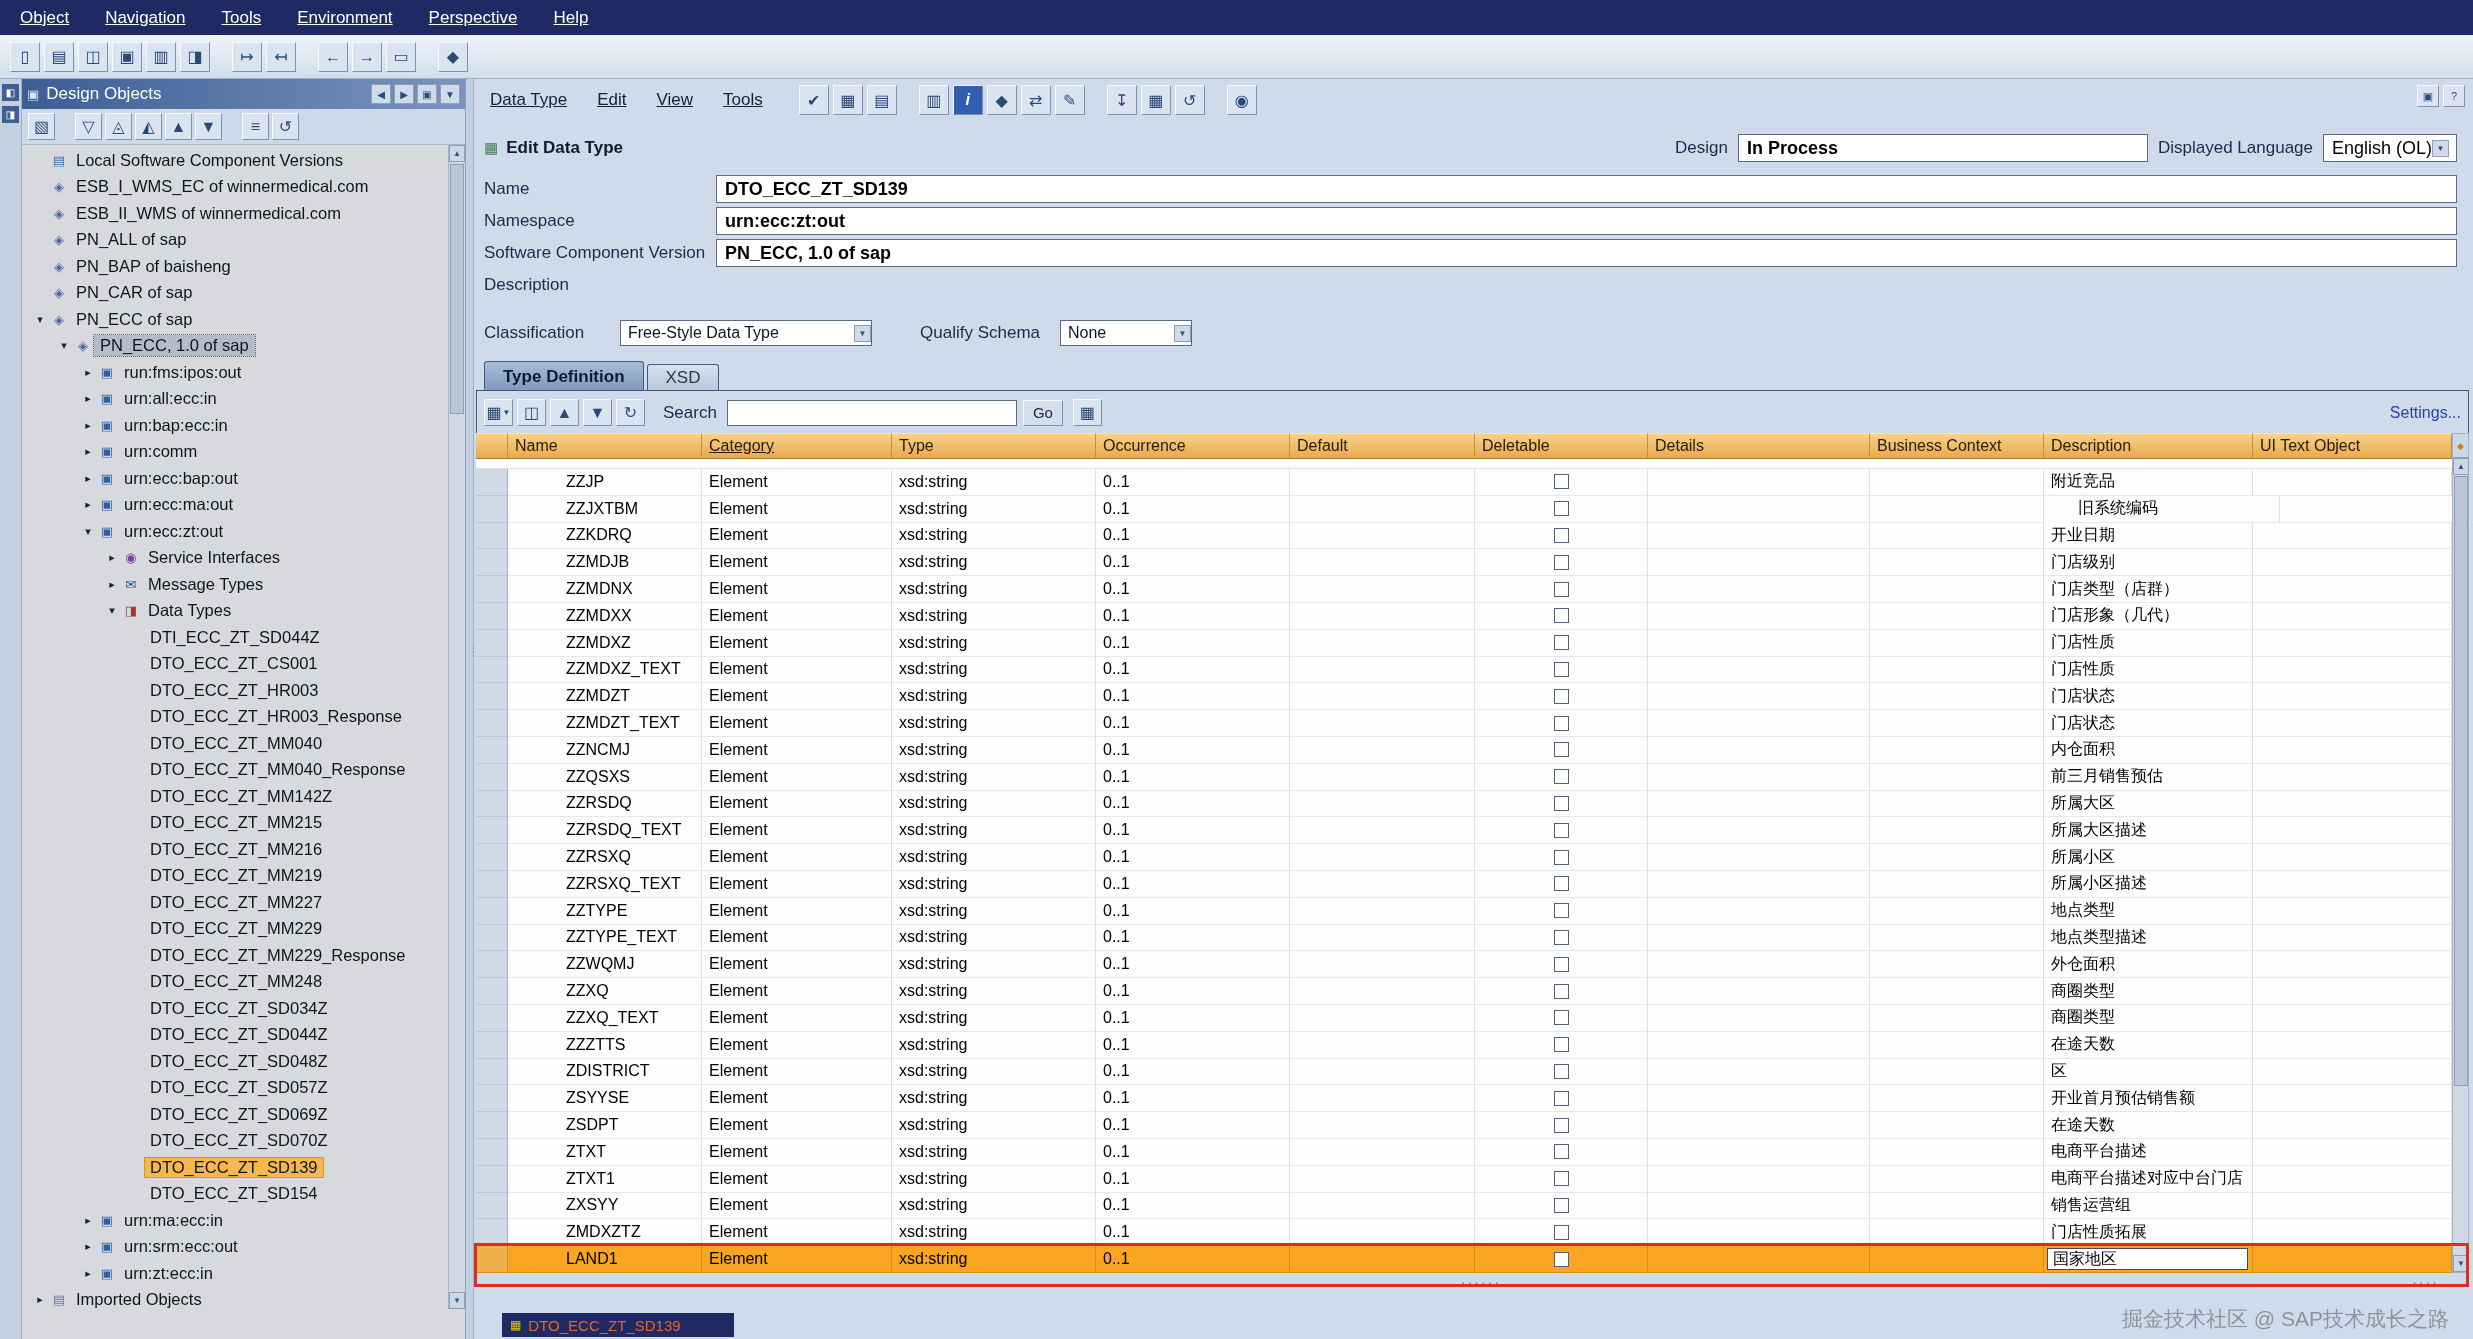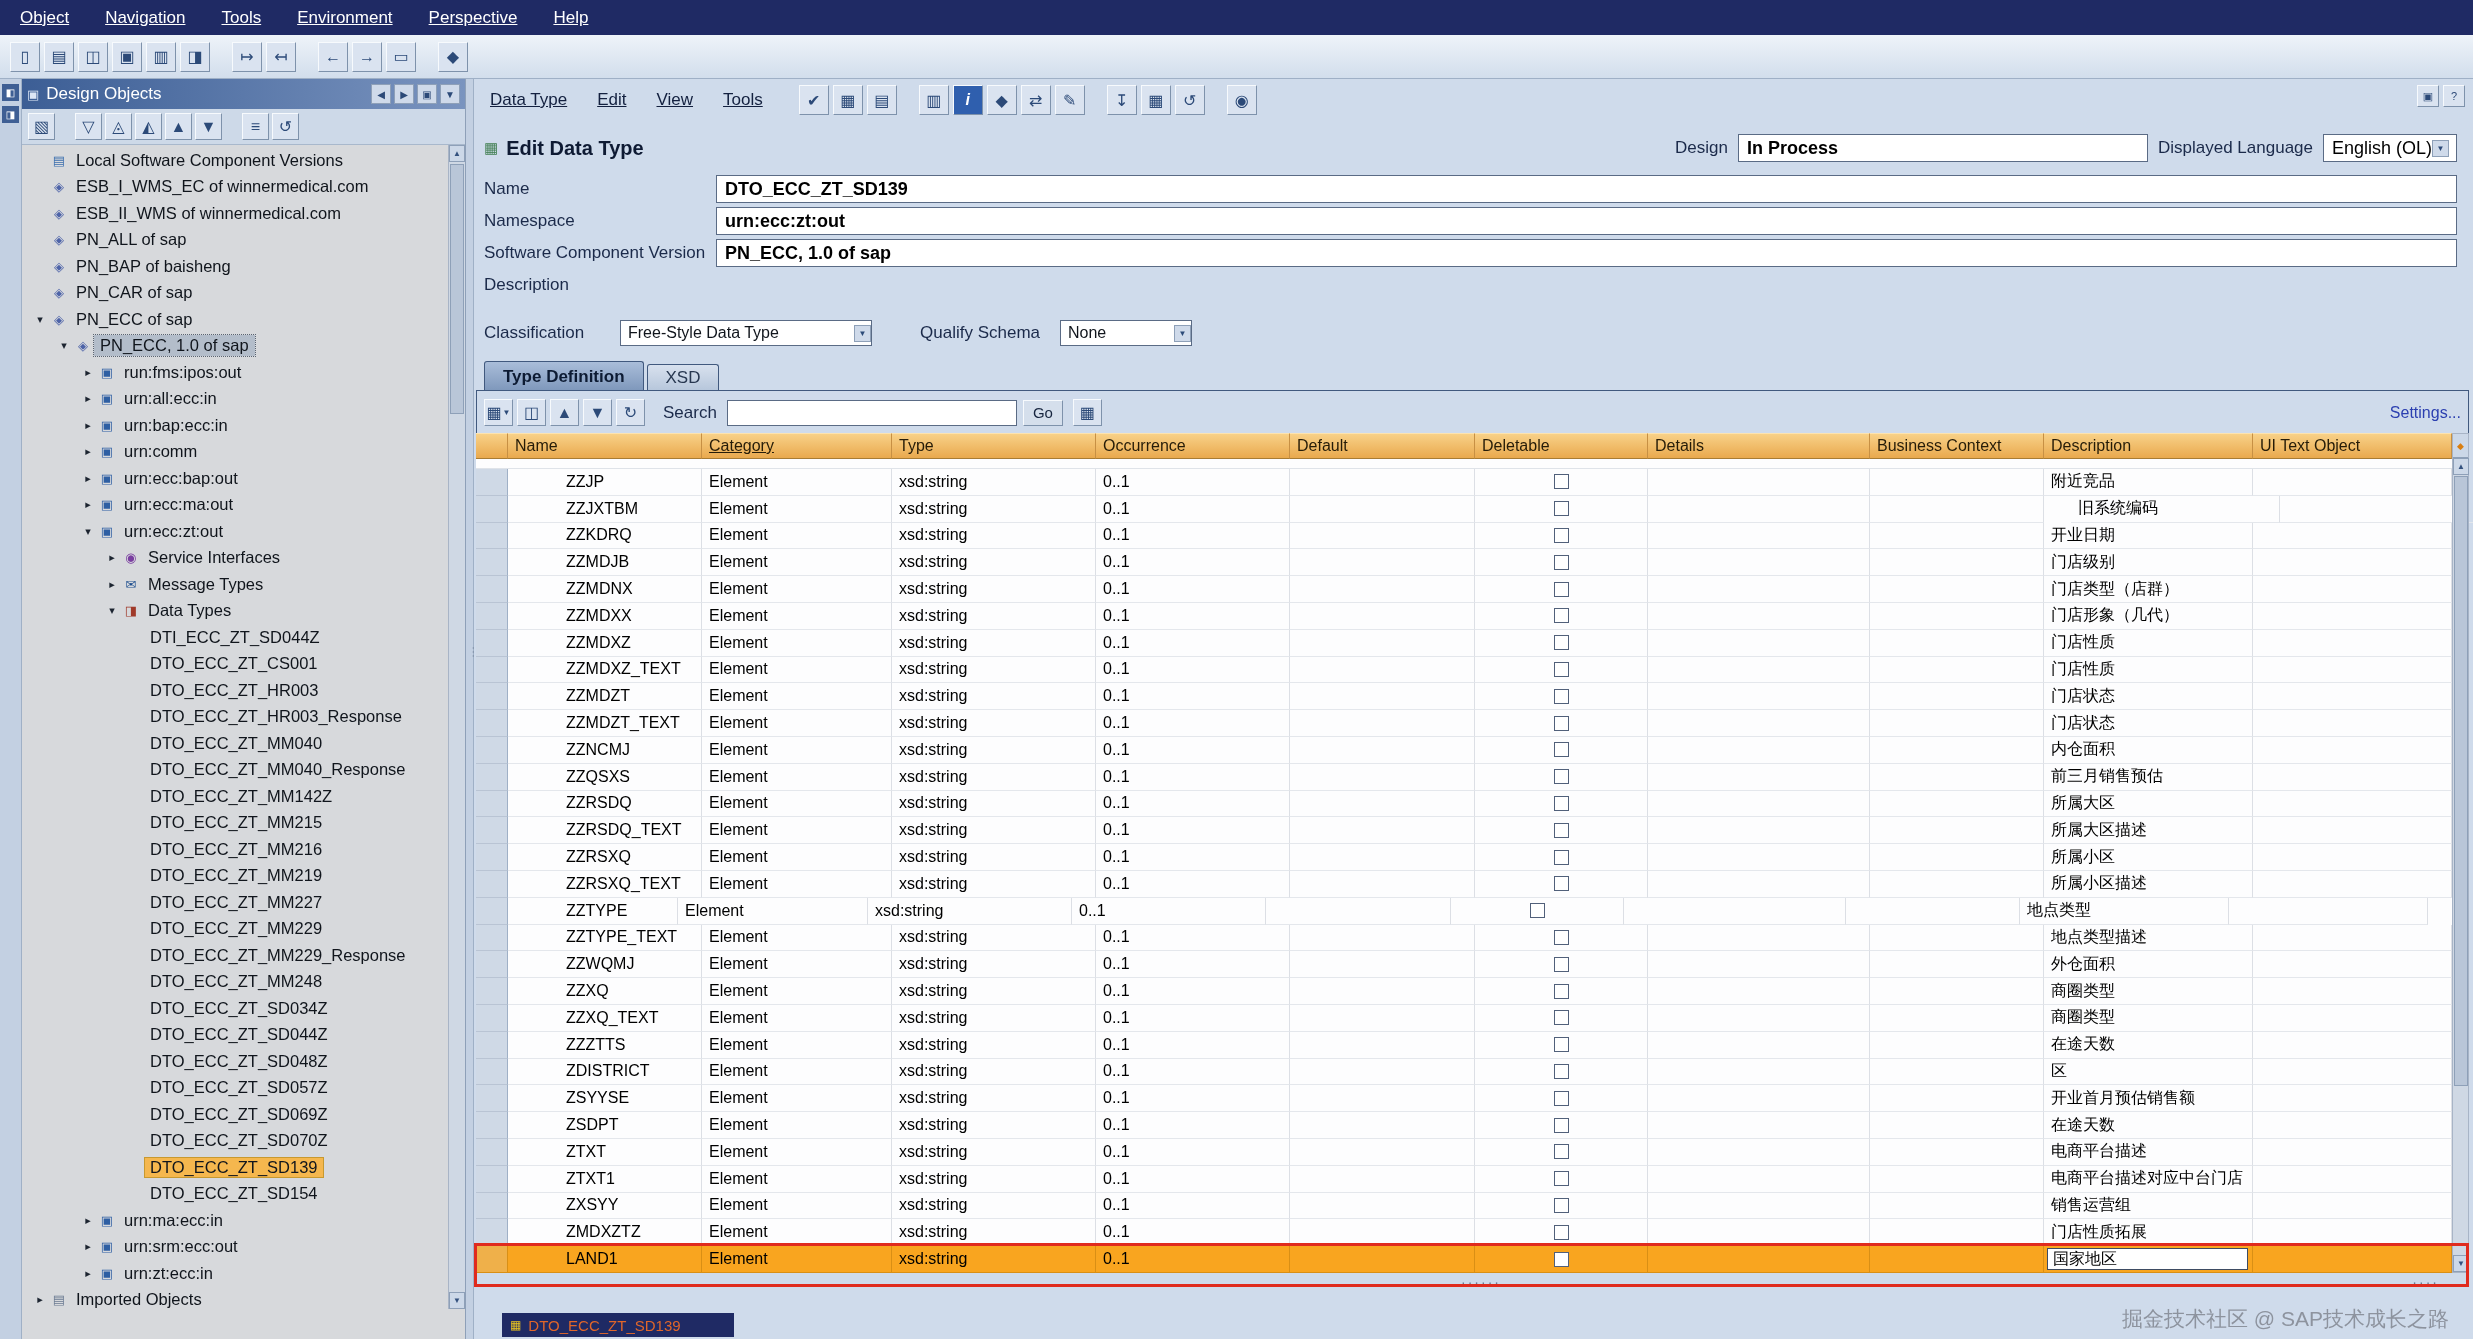--- a/index.html
+++ b/index.html
@@ -58,21 +58,21 @@
   
   .editor { flex:1; position:relative; background:#cfdbeb; }
   .e-menubar { position:absolute; top:0; left:0; right:0; height:42px; display:flex; align-items:center; gap:30px; padding-left:16px; }
   .e-menubar .menu-item { color:#13203f; font-size:17px; text-decoration:underline; white-space:nowrap; }
   .e-menubar .icons { display:flex; gap:4px; align-items:center; margin-left:6px; }
   .e-corner { position:absolute; top:6px; right:8px; display:flex; gap:4px; }
   .e-corner .tbtn { width:22px; height:22px; font-size:11px; }
 
   .e-header { position:absolute; top:54px; left:10px; right:16px; height:30px; display:flex; align-items:center; }
   .e-header .hicon { font-size:15px; color:#3f7d4f; margin-right:8px; }
-  .e-header .htitle { font-weight:bold; font-size:20px; color:#0e1a33; }
+  .e-header .htitle { font-weight:bold; font-size:17px; color:#0e1a33; }
   .flabel { font-size:17px; color:#1b2a4a; white-space:nowrap; }
   .vbox { background:#fff; border:1px solid #5a6b85; height:28px; display:flex; align-items:center; padding:0 8px; font-size:18px; font-weight:bold; color:#000; white-space:nowrap; overflow:hidden; }
   .e-header .status-box { width:410px; margin:0 10px; }
   .e-header .lang-box { width:134px; margin-left:10px; font-weight:normal; justify-content:space-between; }
   .ddbtn { width:17px; height:17px; background:#cfdaea; border:1px solid #8ea0b8; font-size:8px; display:flex; align-items:center; justify-content:center; color:#2c4a78; flex:none; }
 
   .field-row { position:absolute; left:10px; right:16px; height:28px; display:flex; align-items:center; }
   .field-row .flabel { width:232px; flex:none; }
   .field-row .vbox { flex:1; }
 
@@ -845,21 +845,21 @@
           <div class="td center" data-name="cell-deletable" style="width: 173px;">
             <div class="cb" data-name="deletable-checkbox"></div>
           </div>
           <div class="td" data-name="cell-details" style="width: 222px;"></div>
           <div class="td" data-name="cell-business-context" style="width: 174px;"></div>
           <div class="td" data-name="cell-description" style="width: 209px;">所属小区描述</div>
           <div class="td" data-name="cell-ui-text_object" style="width: 199px;"></div>
         </div>
         <div class="tr" data-name="table-row-zztype">
           <div class="td sel-cell" data-name="row-selector" style="width: 32px;"></div>
-          <div class="td name-cell" data-name="cell-name" style="width: 170px; text-align: right;">ZZTYPE</div>
+          <div class="td name-cell" data-name="cell-name" style="width: 194px; text-align: right;">ZZTYPE</div>
           <div class="td" data-name="cell-category" style="width: 190px;">Element</div>
           <div class="td" data-name="cell-type" style="width: 204px;">xsd:string</div>
           <div class="td" data-name="cell-occurrence" style="width: 194px;">0..1</div>
           <div class="td" data-name="cell-default" style="width: 185px;"></div>
           <div class="td center" data-name="cell-deletable" style="width: 173px;">
             <div class="cb" data-name="deletable-checkbox"></div>
           </div>
           <div class="td" data-name="cell-details" style="width: 222px;"></div>
           <div class="td" data-name="cell-business-context" style="width: 174px;"></div>
           <div class="td" data-name="cell-description" style="width: 209px;">地点类型</div>

